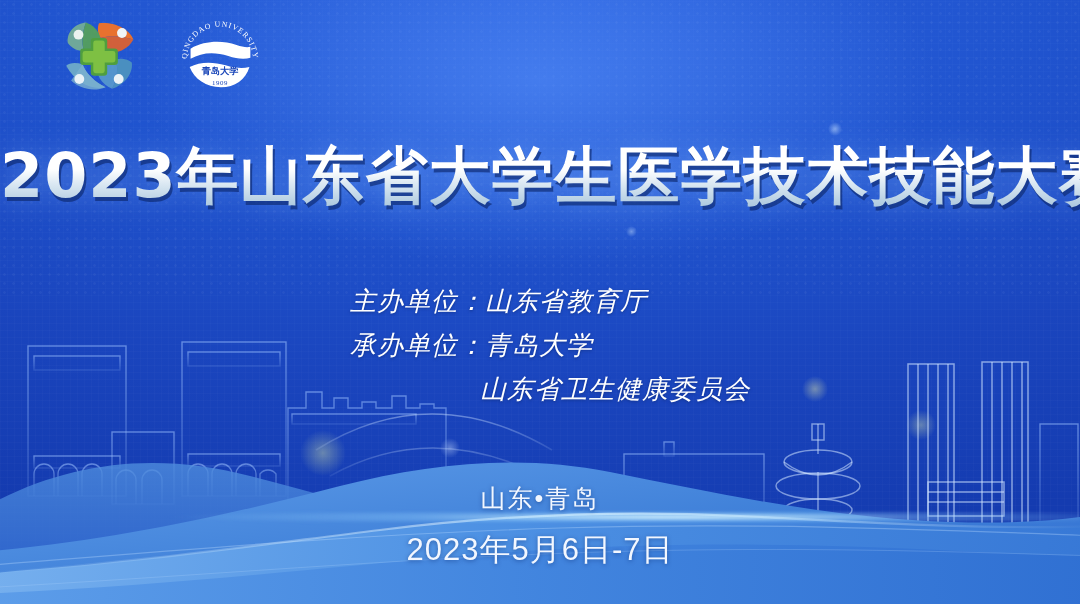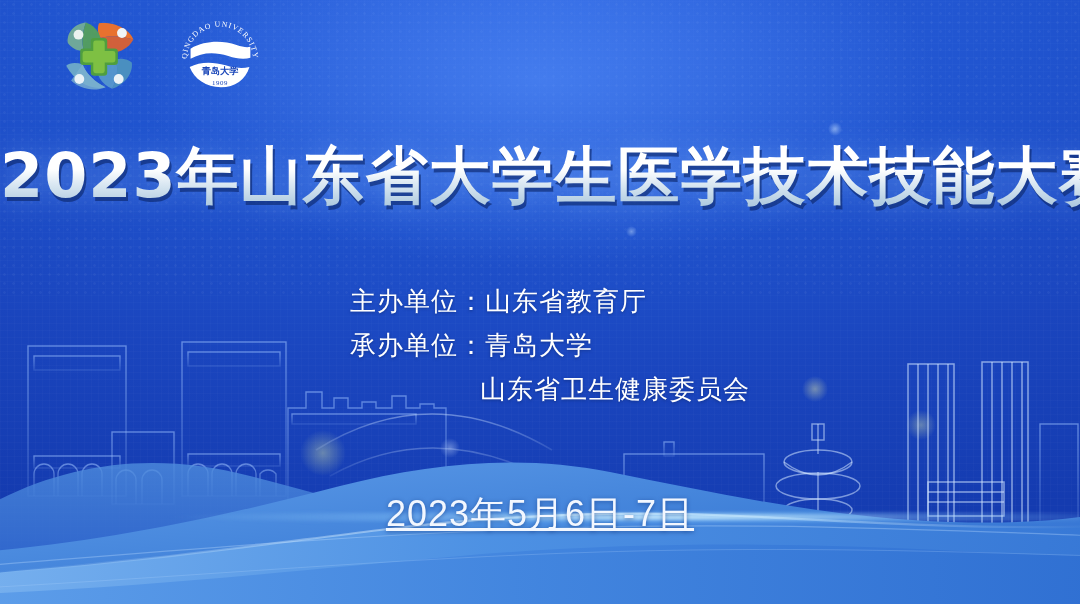--- a/index.html
+++ b/index.html
@@ -60,31 +60,32 @@
     filter:drop-shadow(2px 4px 0 rgba(12,40,110,.65)) drop-shadow(0 0 14px rgba(140,190,255,.35));
     z-index:30;white-space:nowrap;
   }
 
   
   .org{
     position:absolute;left:350px;top:279px;
     color:#ffffff;font-size:26px;line-height:44px;
     letter-spacing:1px;z-index:30;
     text-shadow:0 1px 3px rgba(10,35,100,.55);
+    font-style:italic;
   }
   .org .row{white-space:nowrap;}
   .org .indent{padding-left:130px;}
 
   
   .bottom{
     position:absolute;left:0;right:0;top:482px;text-align:center;z-index:30;
     color:#f2f7ff;
   }
   .bottom .place{font-size:25px;letter-spacing:2px;text-shadow:0 1px 4px rgba(10,40,110,.5);}
-  .bottom .date{font-size:36px;margin-top:8px;letter-spacing:1px;text-shadow:0 1px 4px rgba(10,40,110,.5);text-decoration:underline;}
+  .bottom .date{font-size:31px;margin-top:14px;letter-spacing:1px;text-shadow:0 1px 4px rgba(10,40,110,.5);}
 
   
   .scene{position:absolute;left:0;bottom:0;width:1080px;height:300px;z-index:10;}
   .scene2{position:absolute;left:0;bottom:0;width:1080px;height:300px;z-index:20;}
 
   .light-streak{
     position:absolute;left:0;top:512px;width:1080px;height:10px;z-index:25;
     background:radial-gradient(60% 100% at 62% 50%, rgba(215,245,255,.95), rgba(150,210,255,.35) 40%, rgba(120,190,255,0) 78%);
     filter:blur(1.5px);pointer-events:none;
   }
@@ -339,16 +340,17 @@
     </div>
     <div class="row">
       <span>承办单位：</span><span>青岛大学</span>
     </div>
     <div class="row indent">
       <span>山东省卫生健康委员会</span>
     </div>
   </div>
 
   <div class="bottom">
+    <div class="place">山东•青岛</div>
     <div class="date">2023年5月6日-7日</div>
   </div>
 
 </div>
 
 </body></html>

